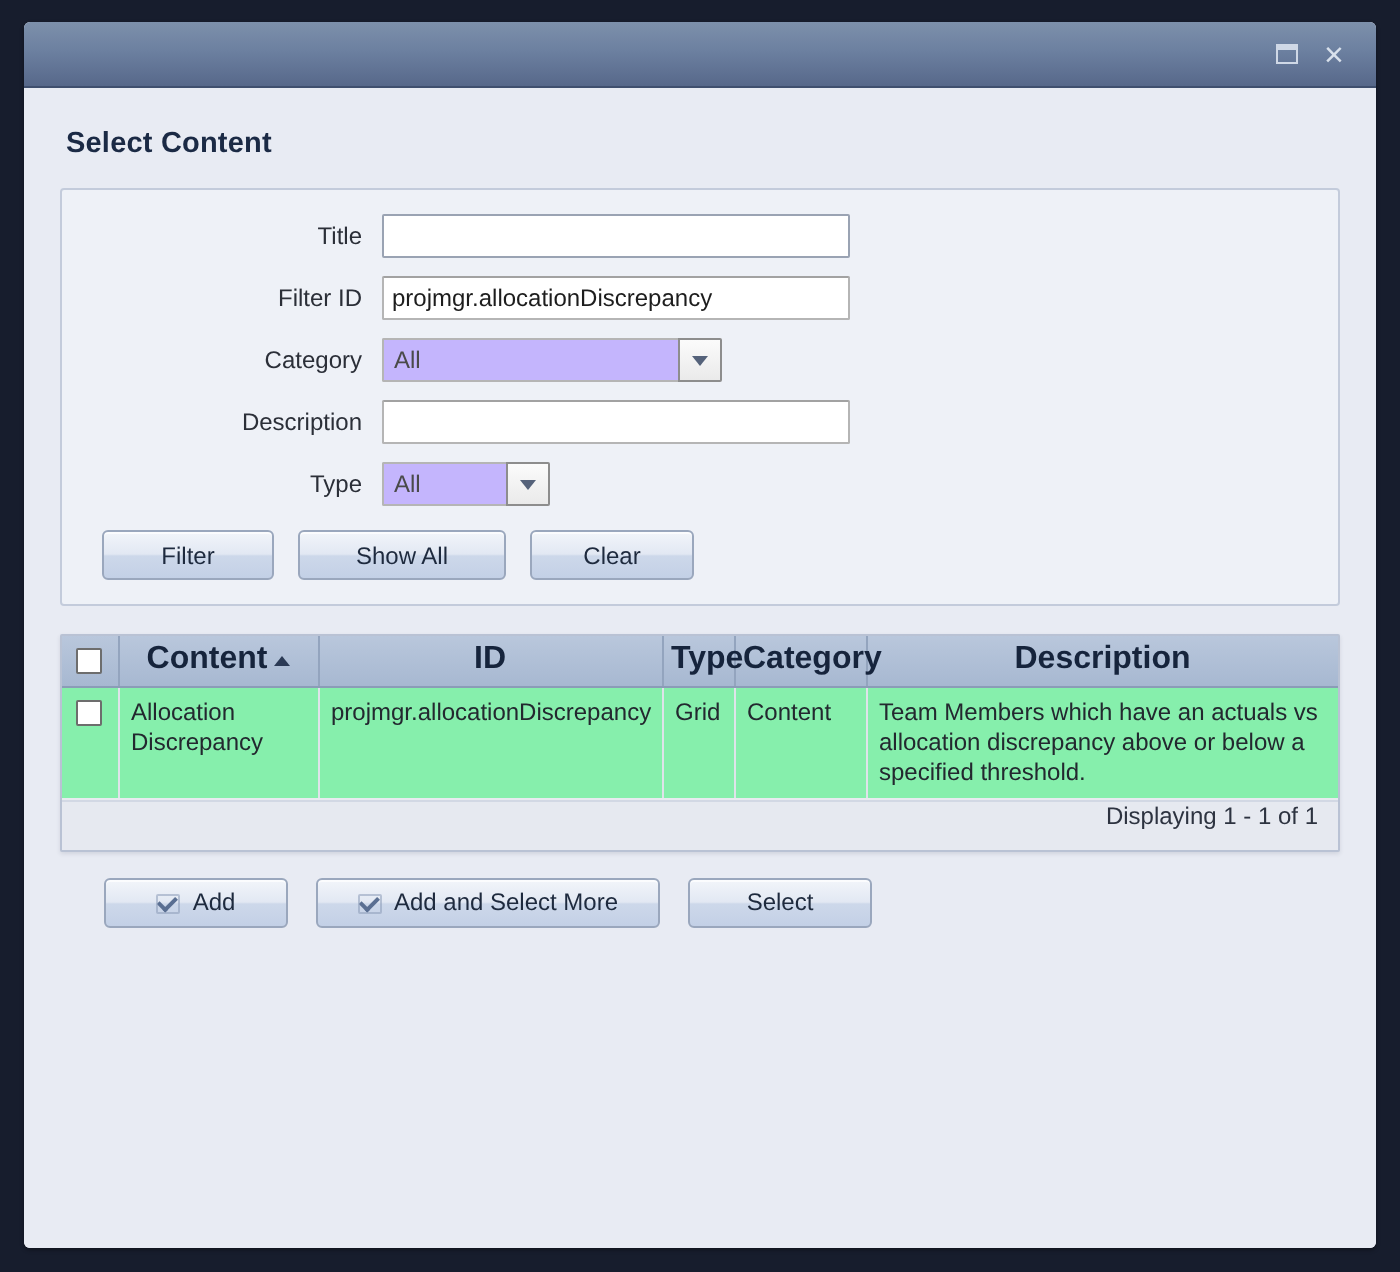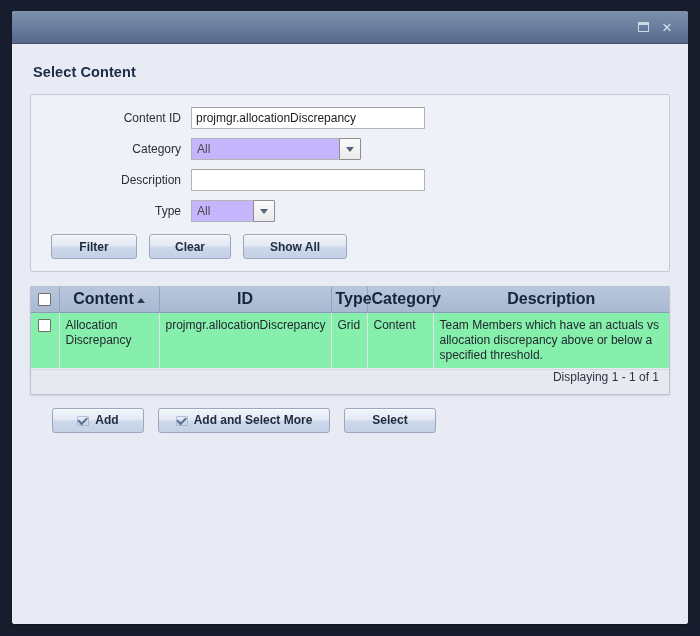--- a/index.html
+++ b/index.html
@@ -179,21 +179,21 @@
     gap: 12px;
   }
   .btn {
     height: 25px;
     box-sizing: border-box;
     border: 1px solid #9aa7bd;
     border-radius: 3px;
     background: linear-gradient(to bottom, #f2f5fa 0%, #e2e8f3 48%, #cdd8ea 52%, #c3d0e6 100%);
     color: #1e2a3e;
     font-size: 12px;
-    font-weight: bold;
+    font-weight: normal;
     font-family: "Liberation Sans", sans-serif;
     display: inline-flex;
     align-items: center;
     justify-content: center;
     gap: 6px;
     padding: 0 16px;
     cursor: pointer;
     box-shadow: 0 1px 0 rgba(255,255,255,.7) inset;
   }
   .btn.w-filter { width: 86px; padding: 0; }
@@ -318,23 +318,27 @@
         <span class="icon-close">×</span>
       </div>
     </div>
 
     <div class="dialog-body">
 
       <div class="page-title">Select Content</div>
 
       <div class="filter-panel">
 
-
         <div class="form-row">
-          <div class="form-label">Content ID</div>
+          <div class="form-label">Title</div>
+          <input class="txt-input focused" type="text" value="" style="">
+        </div>
+
+        <div class="form-row">
+          <div class="form-label">Filter ID</div>
           <input class="txt-input" type="text" value="projmgr.allocationDiscrepancy" style="">
         </div>
 
         <div class="form-row">
           <div class="form-label">Category</div>
           <div class="combo combo-wide">
             <div class="combo-input">All</div>
             <div class="combo-arrow">
               <span class="chev"></span>
             </div>
@@ -351,22 +355,22 @@
           <div class="combo combo-narrow">
             <div class="combo-input">All</div>
             <div class="combo-arrow">
               <span class="chev"></span>
             </div>
           </div>
         </div>
 
         <div class="btn-row">
           <div class="btn w-filter">Filter</div>
+          <div class="btn w-showall">Show All</div>
           <div class="btn w-clear">Clear</div>
-          <div class="btn w-showall">Show All</div>
         </div>
 
       </div>
 
       <div class="grid">
         <table class="grid-table">
           <colgroup>
             <col class="col-check">
             <col class="col-content">
             <col class="col-id">

